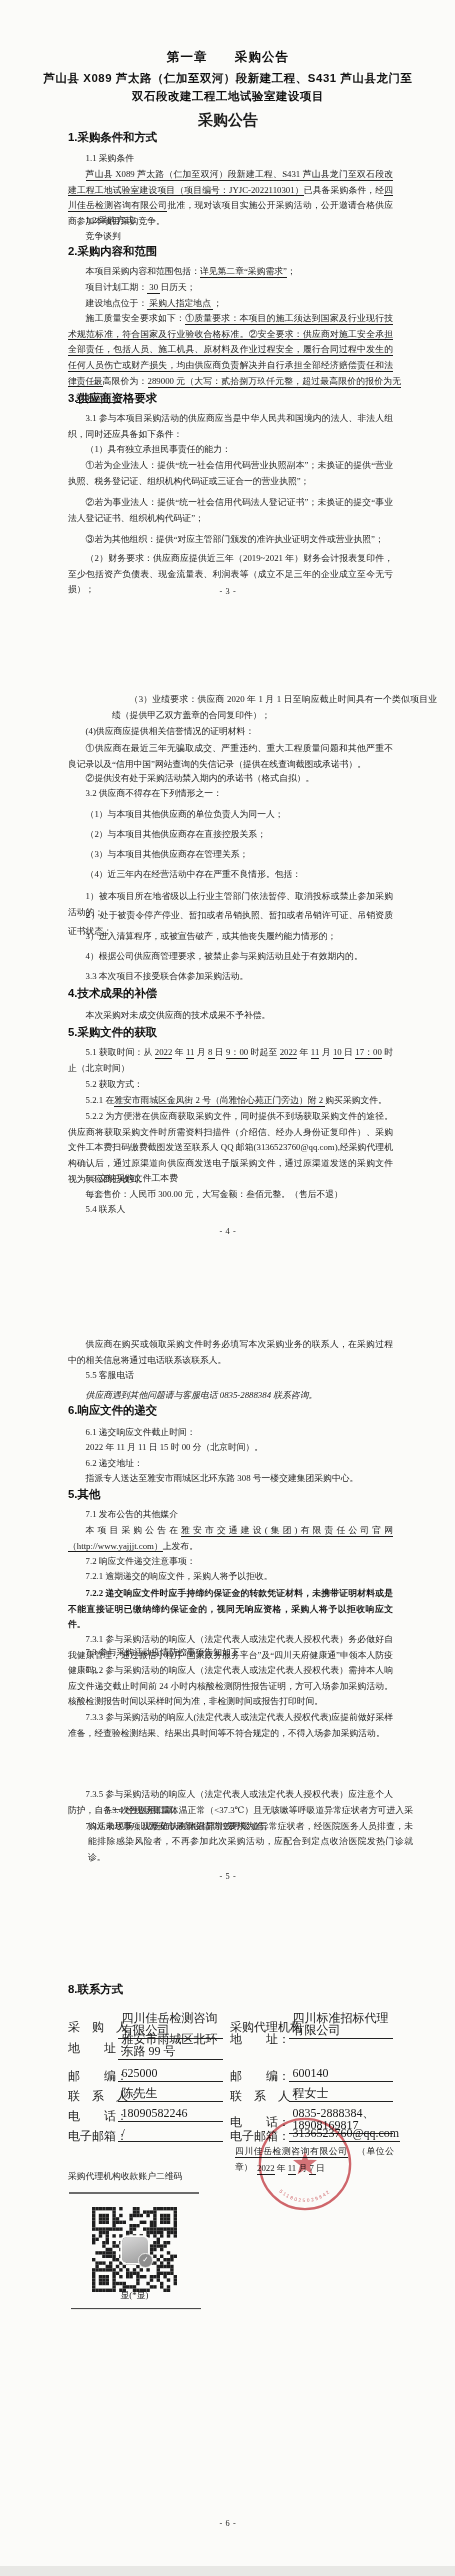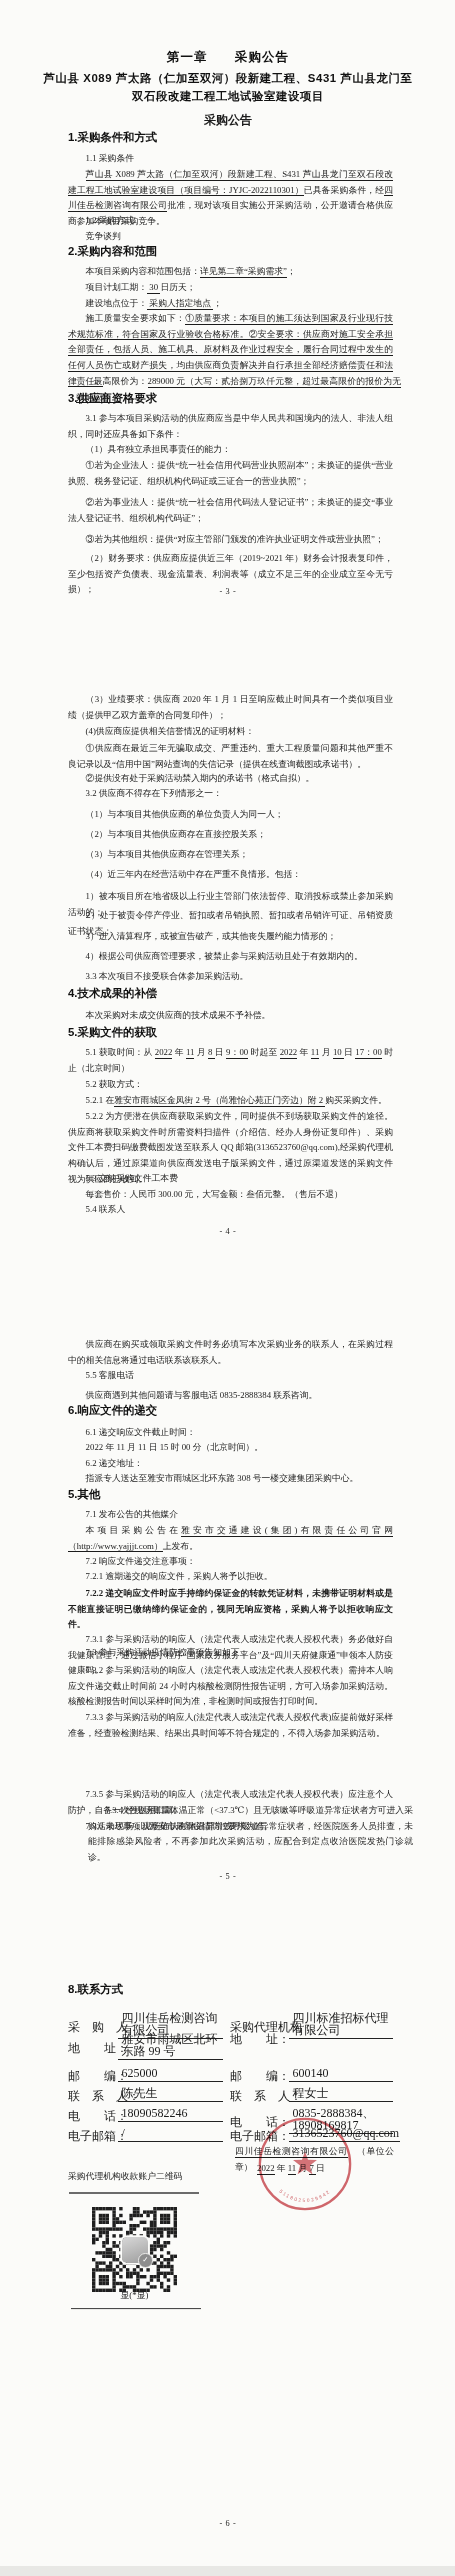--- a/index.html
+++ b/index.html
@@ -9,21 +9,21 @@
   .blk{position:absolute;left:68px;width:325px;font-size:8.8px;line-height:15.7px;
        text-align:justify;color:#1c1c1c;}
   .p{text-indent:2em;}
   .ni{text-indent:0;}
   .h1{left:0;width:456px;text-align:center;text-indent:0;
       font-family:"Liberation Sans","DejaVu Sans",sans-serif;font-weight:bold;
       font-size:12.5px;line-height:15px;letter-spacing:1.1px;color:#111;}
   .title{left:0;width:456px;text-align:center;text-indent:0;
       font-family:"Liberation Sans","DejaVu Sans",sans-serif;font-weight:bold;
       font-size:11.4px;line-height:15px;letter-spacing:0.6px;color:#111;}
-  .subtitle{left:0;width:456px;text-align:center;text-indent:0;font-weight:bold;font-size:12px;}
+  .subtitle{left:0;width:456px;text-align:center;text-indent:0;font-weight:bold;font-size:15px;}
   .h2{font-family:"Liberation Sans","DejaVu Sans",sans-serif;font-weight:bold;
       font-size:11.4px;line-height:13.7px;text-indent:0;width:364px;text-align:left;color:#111;}
   .pagenum{left:0;width:456px;text-align:center;text-indent:0;font-size:8.3px;letter-spacing:0.6px;}
   .u{border-bottom:0.6px solid #1c1c1c;padding-bottom:0.6px;box-decoration-break:clone;
      -webkit-box-decoration-break:clone;}
   .bold{font-weight:bold;}
   
   .contact-row{position:absolute;display:flex;align-items:center;
      font-size:12px;line-height:12px;}
   .cl{white-space:pre;flex:none;}
@@ -73,21 +73,21 @@
       <div class="blk p" style="top: 311px;"><span>施工质量安全要求如下：</span><span class="u">①质量要求：本项目的施工须达到国家及行业现行技术规范标准，符合国家及行业验收合格标准。②安全要求：供应商对施工安全承担全部责任，包括人员、施工机具、原材料及作业过程安全，履行合同过程中发生的任何人员伤亡或财产损失，均由供应商负责解决并自行承担全部经济赔偿责任和法律责任。</span></div>
       <div class="blk p" style="top: 374px; margin-left: 8px;"><span>最高限价为：</span><span class="u">289000 元（大写：贰拾捌万玖仟元整，超过最高限价的报价为无效响应）。</span></div>
       <div class="blk h2" style="top: 392px;"><span>3.供应商资格要求</span></div>
       <div class="blk p" style="top: 411px;"><span>3.1 参与本项目采购活动的供应商应当是中华人民共和国境内的法人、非法人组织，同时还应具备如下条件：</span></div>
       <div class="blk p" style="top: 442px;"><span>（1）具有独立承担民事责任的能力：</span></div>
       <div class="blk p" style="top: 458px;"><span>①若为企业法人：提供“统一社会信用代码营业执照副本”；未换证的提供“营业执照、税务登记证、组织机构代码证或三证合一的营业执照”；</span></div>
       <div class="blk p" style="top: 495px;"><span>②若为事业法人：提供“统一社会信用代码法人登记证书”；未换证的提交“事业法人登记证书、组织机构代码证”；</span></div>
       <div class="blk p" style="top: 532px;"><span>③若为其他组织：提供“对应主管部门颁发的准许执业证明文件或营业执照”；</span></div>
       <div class="blk p" style="top: 551px;"><span>（2）财务要求：供应商应提供近三年（2019~2021 年）财务会计报表复印件，至少包括资产负债表、现金流量表、利润表等（成立不足三年的企业成立至今无亏损）；</span></div>
       <div class="blk pagenum" style="top: 584px;"><span>- 3 -</span></div>
-      <div class="blk p" style="top: 692px;"><span>（3）业绩要求：供应商 2020 年 1 月 1 日至响应截止时间具有一个类似项目业绩（提供甲乙双方盖章的合同复印件）；</span></div>
+      <div class="blk p" style="top: 692px; margin-left: 44px;"><span>（3）业绩要求：供应商 2020 年 1 月 1 日至响应截止时间具有一个类似项目业绩（提供甲乙双方盖章的合同复印件）；</span></div>
       <div class="blk p" style="top: 724px;"><span>(4)供应商应提供相关信誉情况的证明材料：</span></div>
       <div class="blk p" style="top: 741px;"><span>①供应商在最近三年无骗取成交、严重违约、重大工程质量问题和其他严重不良记录以及“信用中国”网站查询的失信记录（提供在线查询截图或承诺书）。</span></div>
       <div class="blk p" style="top: 771px;"><span>②提供没有处于采购活动禁入期内的承诺书（格式自拟）。</span></div>
       <div class="blk p" style="top: 786px;"><span>3.2 供应商不得存在下列情形之一：</span></div>
       <div class="blk p" style="top: 807px;"><span>（1）与本项目其他供应商的单位负责人为同一人；</span></div>
       <div class="blk p" style="top: 827px;"><span>（2）与本项目其他供应商存在直接控股关系；</span></div>
       <div class="blk p" style="top: 847px;"><span>（3）与本项目其他供应商存在管理关系；</span></div>
       <div class="blk p" style="top: 867px;"><span>（4）近三年内在经营活动中存在严重不良情形。包括：</span></div>
       <div class="blk p" style="top: 889px;"><span>1）被本项目所在地省级以上行业主管部门依法暂停、取消投标或禁止参加采购活动的；</span></div>
       <div class="blk p" style="top: 909px; font-family: Liberation Mono, monospace;"><span>2）处于被责令停产停业、暂扣或者吊销执照、暂扣或者吊销许可证、吊销资质证书状态；</span></div>
@@ -100,21 +100,21 @@
       <div class="blk p" style="top: 1045px;"><span>5.1 获取时间：从 </span><span class="u">2022</span><span> 年 </span><span class="u">11</span><span> 月 </span><span class="u"> 8 </span><span> 日 </span><span class="u">9：00</span><span> 时起至 </span><span class="u">2022</span><span> 年 </span><span class="u">11</span><span> 月 </span><span class="u"> 10 </span><span> 日 </span><span class="u">17：00</span><span> 时止（北京时间）</span></div>
       <div class="blk p" style="top: 1077px;"><span>5.2 获取方式：</span></div>
       <div class="blk p" style="top: 1093px;"><span>5.2.1 在</span><span class="u">雅安市雨城区金凤街 2 号（尚雅怡心苑正门旁边）附 2 </span><span>购买采购文件。</span></div>
       <div class="blk p" style="top: 1109px;"><span>5.2.2 为方便潜在供应商获取采购文件，同时提供不到场获取采购文件的途径。供应商将获取采购文件时所需资料扫描件（介绍信、经办人身份证复印件）、采购文件工本费扫码缴费截图发送至联系人 QQ 邮箱(3136523760@qq.com),经采购代理机构确认后，通过原渠道向供应商发送电子版采购文件，通过原渠道发送的采购文件视为供应商已收到。</span></div>
       <div class="blk p" style="top: 1171px;"><span>5.3 交纳采购文件工本费</span></div>
       <div class="blk p" style="top: 1187px;"><span>每套售价：人民币 300.00 元，大写金额：叁佰元整。（售后不退）</span></div>
       <div class="blk p" style="top: 1202px;"><span>5.4 联系人</span></div>
       <div class="blk pagenum" style="top: 1224px;"><span>- 4 -</span></div>
       <div class="blk p" style="top: 1337px;"><span>供应商在购买或领取采购文件时务必填写本次采购业务的联系人，在采购过程中的相关信息将通过电话联系该联系人。</span></div>
       <div class="blk p" style="top: 1368px;"><span>5.5 客服电话</span></div>
-      <div class="blk p" style="top: 1388px;"><span>供应商遇到其他问题请与客服电话 0835-2888384 联系咨询。</span></div>
+      <div class="blk p" style="top: 1388px; font-style: italic;"><span>供应商遇到其他问题请与客服电话 0835-2888384 联系咨询。</span></div>
       <div class="blk h2" style="top: 1404px;"><span>6.响应文件的递交</span></div>
       <div class="blk p" style="top: 1425px;"><span>6.1 递交响应文件截止时间：</span></div>
       <div class="blk p" style="top: 1440px;"><span>2022 年 11 月 11 日 15 时 00 分（北京时间）。</span></div>
       <div class="blk p" style="top: 1456px;"><span>6.2 递交地址：</span></div>
       <div class="blk p" style="top: 1471px;"><span>指派专人送达至雅安市雨城区北环东路 308 号一楼交建集团采购中心。</span></div>
       <div class="blk h2" style="top: 1488px;"><span>5.其他</span></div>
       <div class="blk p" style="top: 1507px;"><span>7.1 发布公告的其他媒介</span></div>
       <div class="blk p" style="top: 1523px;"><span>本项目采购公告在</span><span class="u">雅安市交通建设(集团)有限责任公司官网（http://www.yajjjt.com）</span><span>上发布。</span></div>
       <div class="blk p" style="top: 1554px;"><span>7.2 响应文件递交注意事项：</span></div>
       <div class="blk p" style="top: 1569px;"><span>7.2.1 逾期递交的响应文件，采购人将予以拒收。</span></div>

